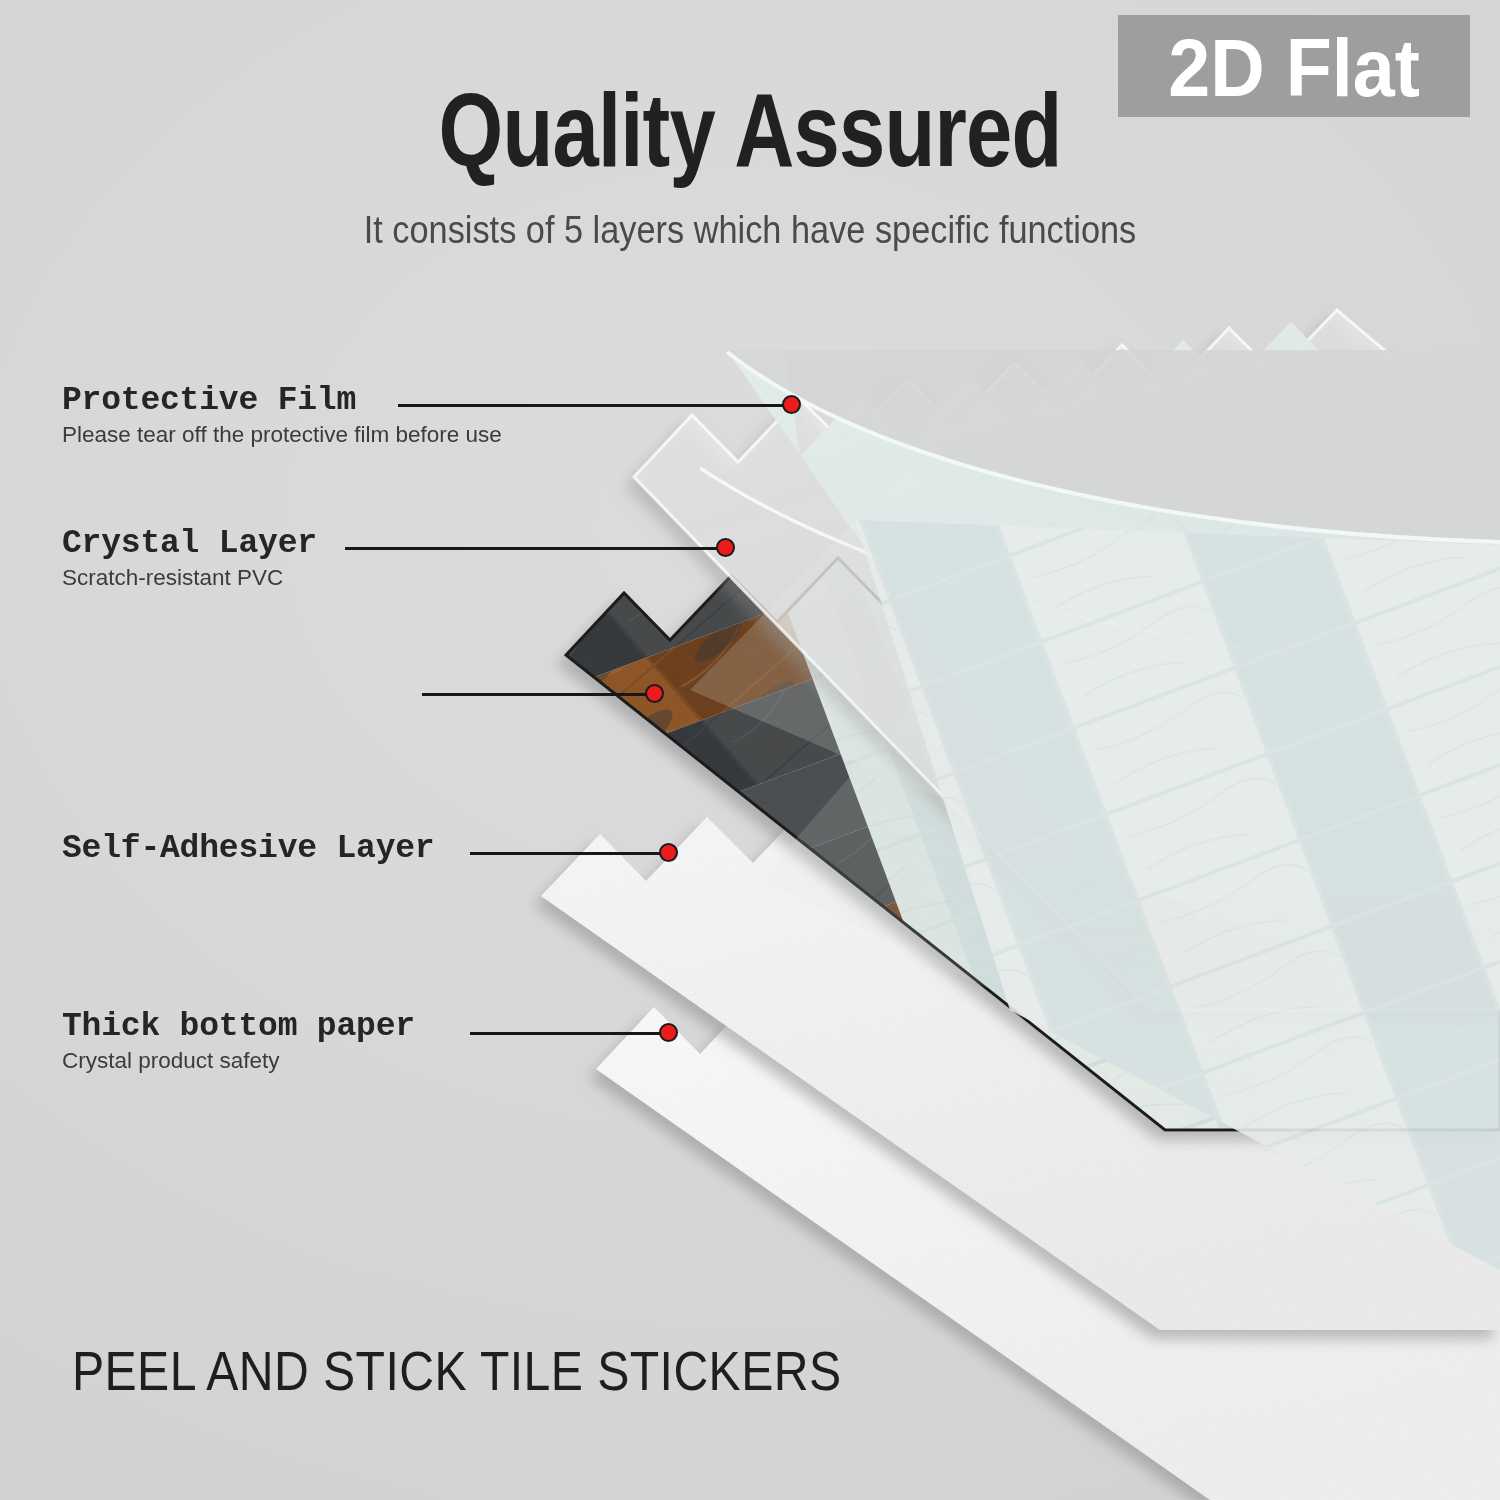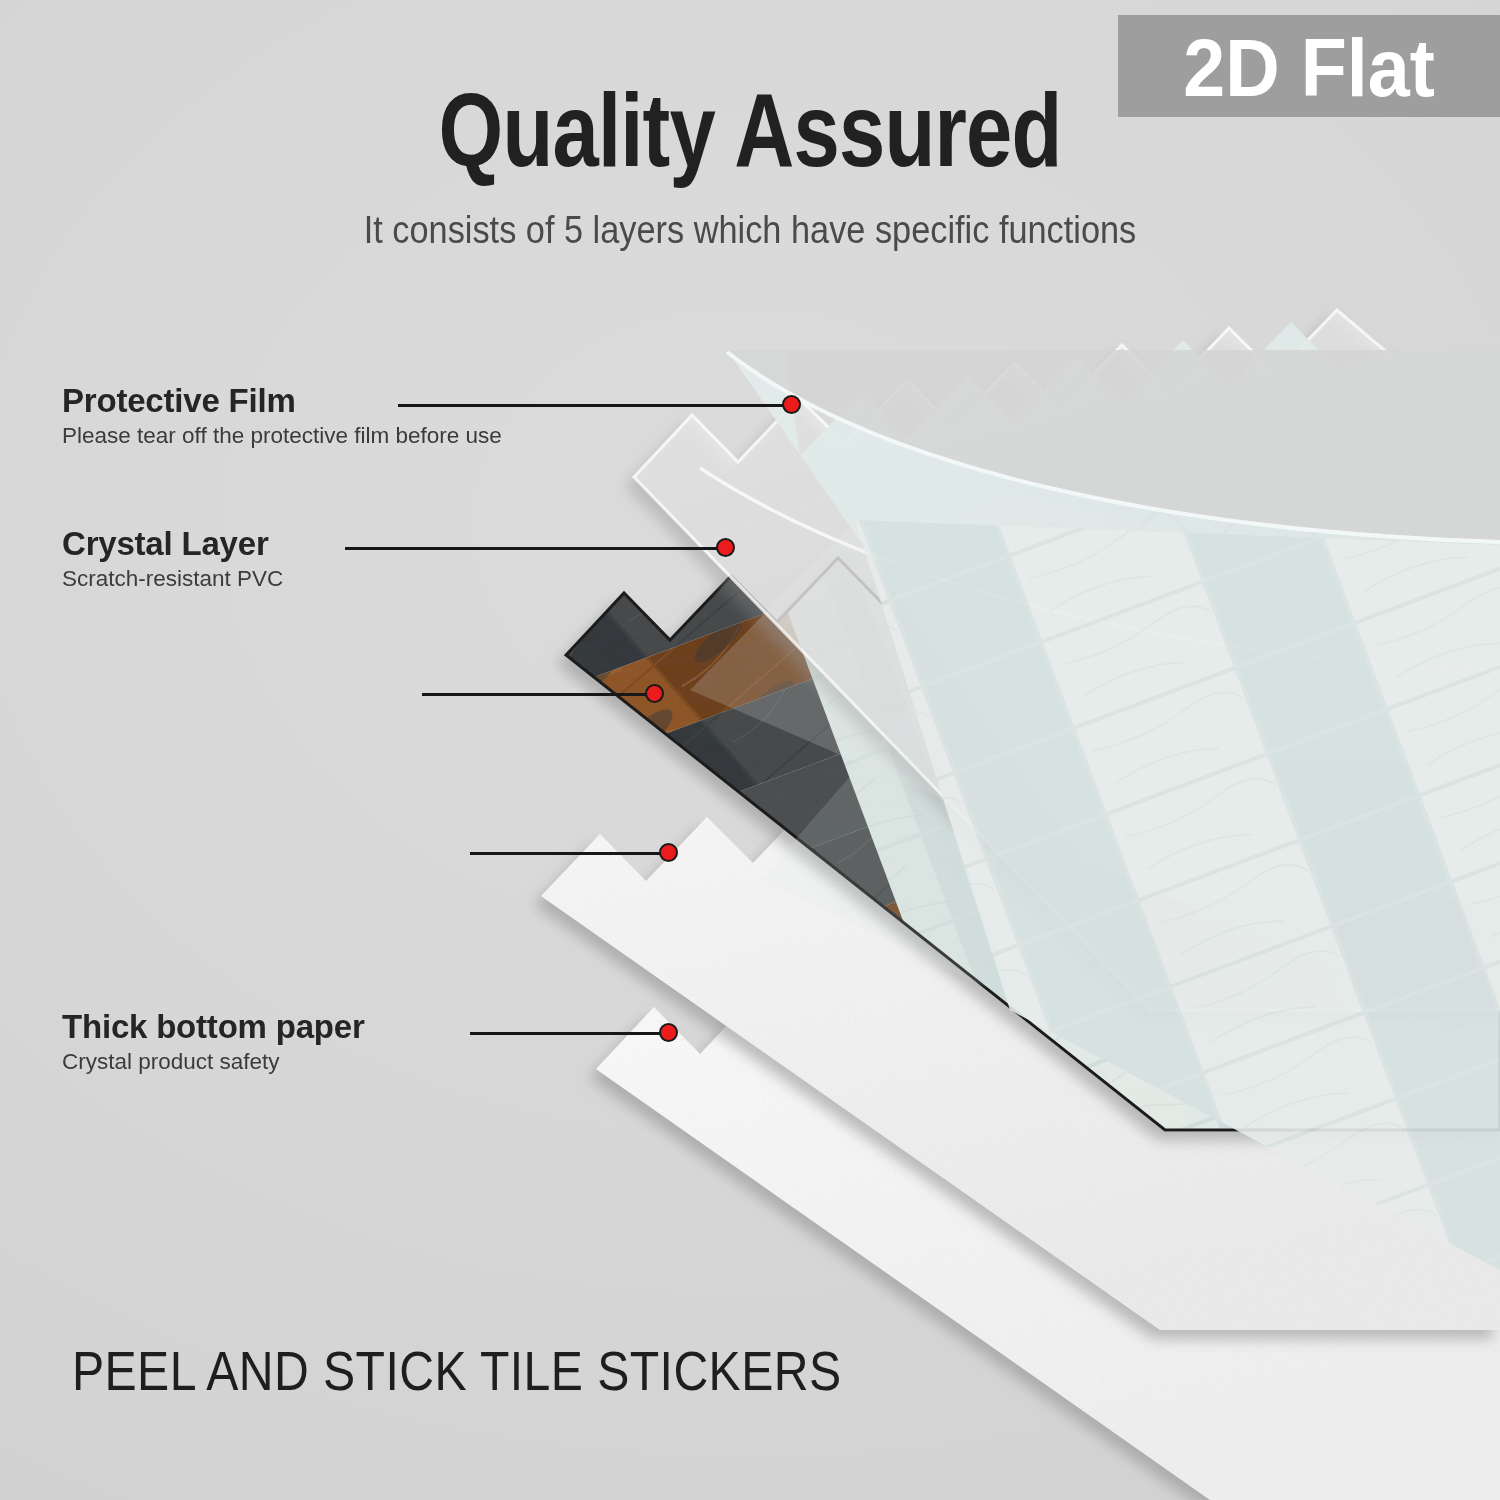--- a/index.html
+++ b/index.html
@@ -42,21 +42,21 @@
     font-size: 39px;
     color: #4a4a4a;
     transform: scaleX(0.88);
     transform-origin: 50% 0;
     white-space: nowrap;
   }
   #badge {
     position: absolute;
     top: 15px;
     left: 1118px;
-    width: 382px;
+    width: 352px;
     height: 102px;
     background: #9e9e9e;
   }
   #badge span {
     position: absolute;
     left: 0; right: 0;
     top: 6px;
     text-align: center;
     font-family: "Liberation Sans Narrow", "Liberation Sans", sans-serif;
     font-weight: bold;
@@ -71,20 +71,21 @@
   #art svg { display: block; }
 
   
   .callout { position: absolute; }
   .c-title {
     font-weight: bold;
     font-size: 33px;
     color: #252525;
     white-space: nowrap;
     letter-spacing: -0.2px;
+    font-family: Liberation Mono, monospace;
   }
   .c-desc {
     font-size: 22.5px;
     color: #3b3b3b;
     line-height: 1.22;
     margin-top: 2px;
     white-space: nowrap;
   }
   .leader {
     position: absolute;
@@ -323,20 +324,21 @@
     <div class="c-title">Crystal Layer</div>
     <div class="c-desc">Scratch-resistant PVC</div>
   </div>
   <div class="leader" style="left:345px; top:547px; width:380px;"></div>
   <div class="dot" style="left:716px; top:538px;"></div>
 
   <div class="leader" style="left:422px; top:693px; width:232px;"></div>
   <div class="dot" style="left:645px; top:684px;"></div>
 
   <div class="callout" style="left:62px; top:830px;">
+    <div class="c-title">Self-Adhesive Layer</div>
   </div>
   <div class="leader" style="left:470px; top:852px; width:198px;"></div>
   <div class="dot" style="left:659px; top:843px;"></div>
 
   <div class="callout" style="left:62px; top:1008px;">
     <div class="c-title">Thick bottom paper</div>
     <div class="c-desc">Crystal product safety</div>
   </div>
   <div class="leader" style="left:470px; top:1032px; width:198px;"></div>
   <div class="dot" style="left:659px; top:1023px;"></div>

